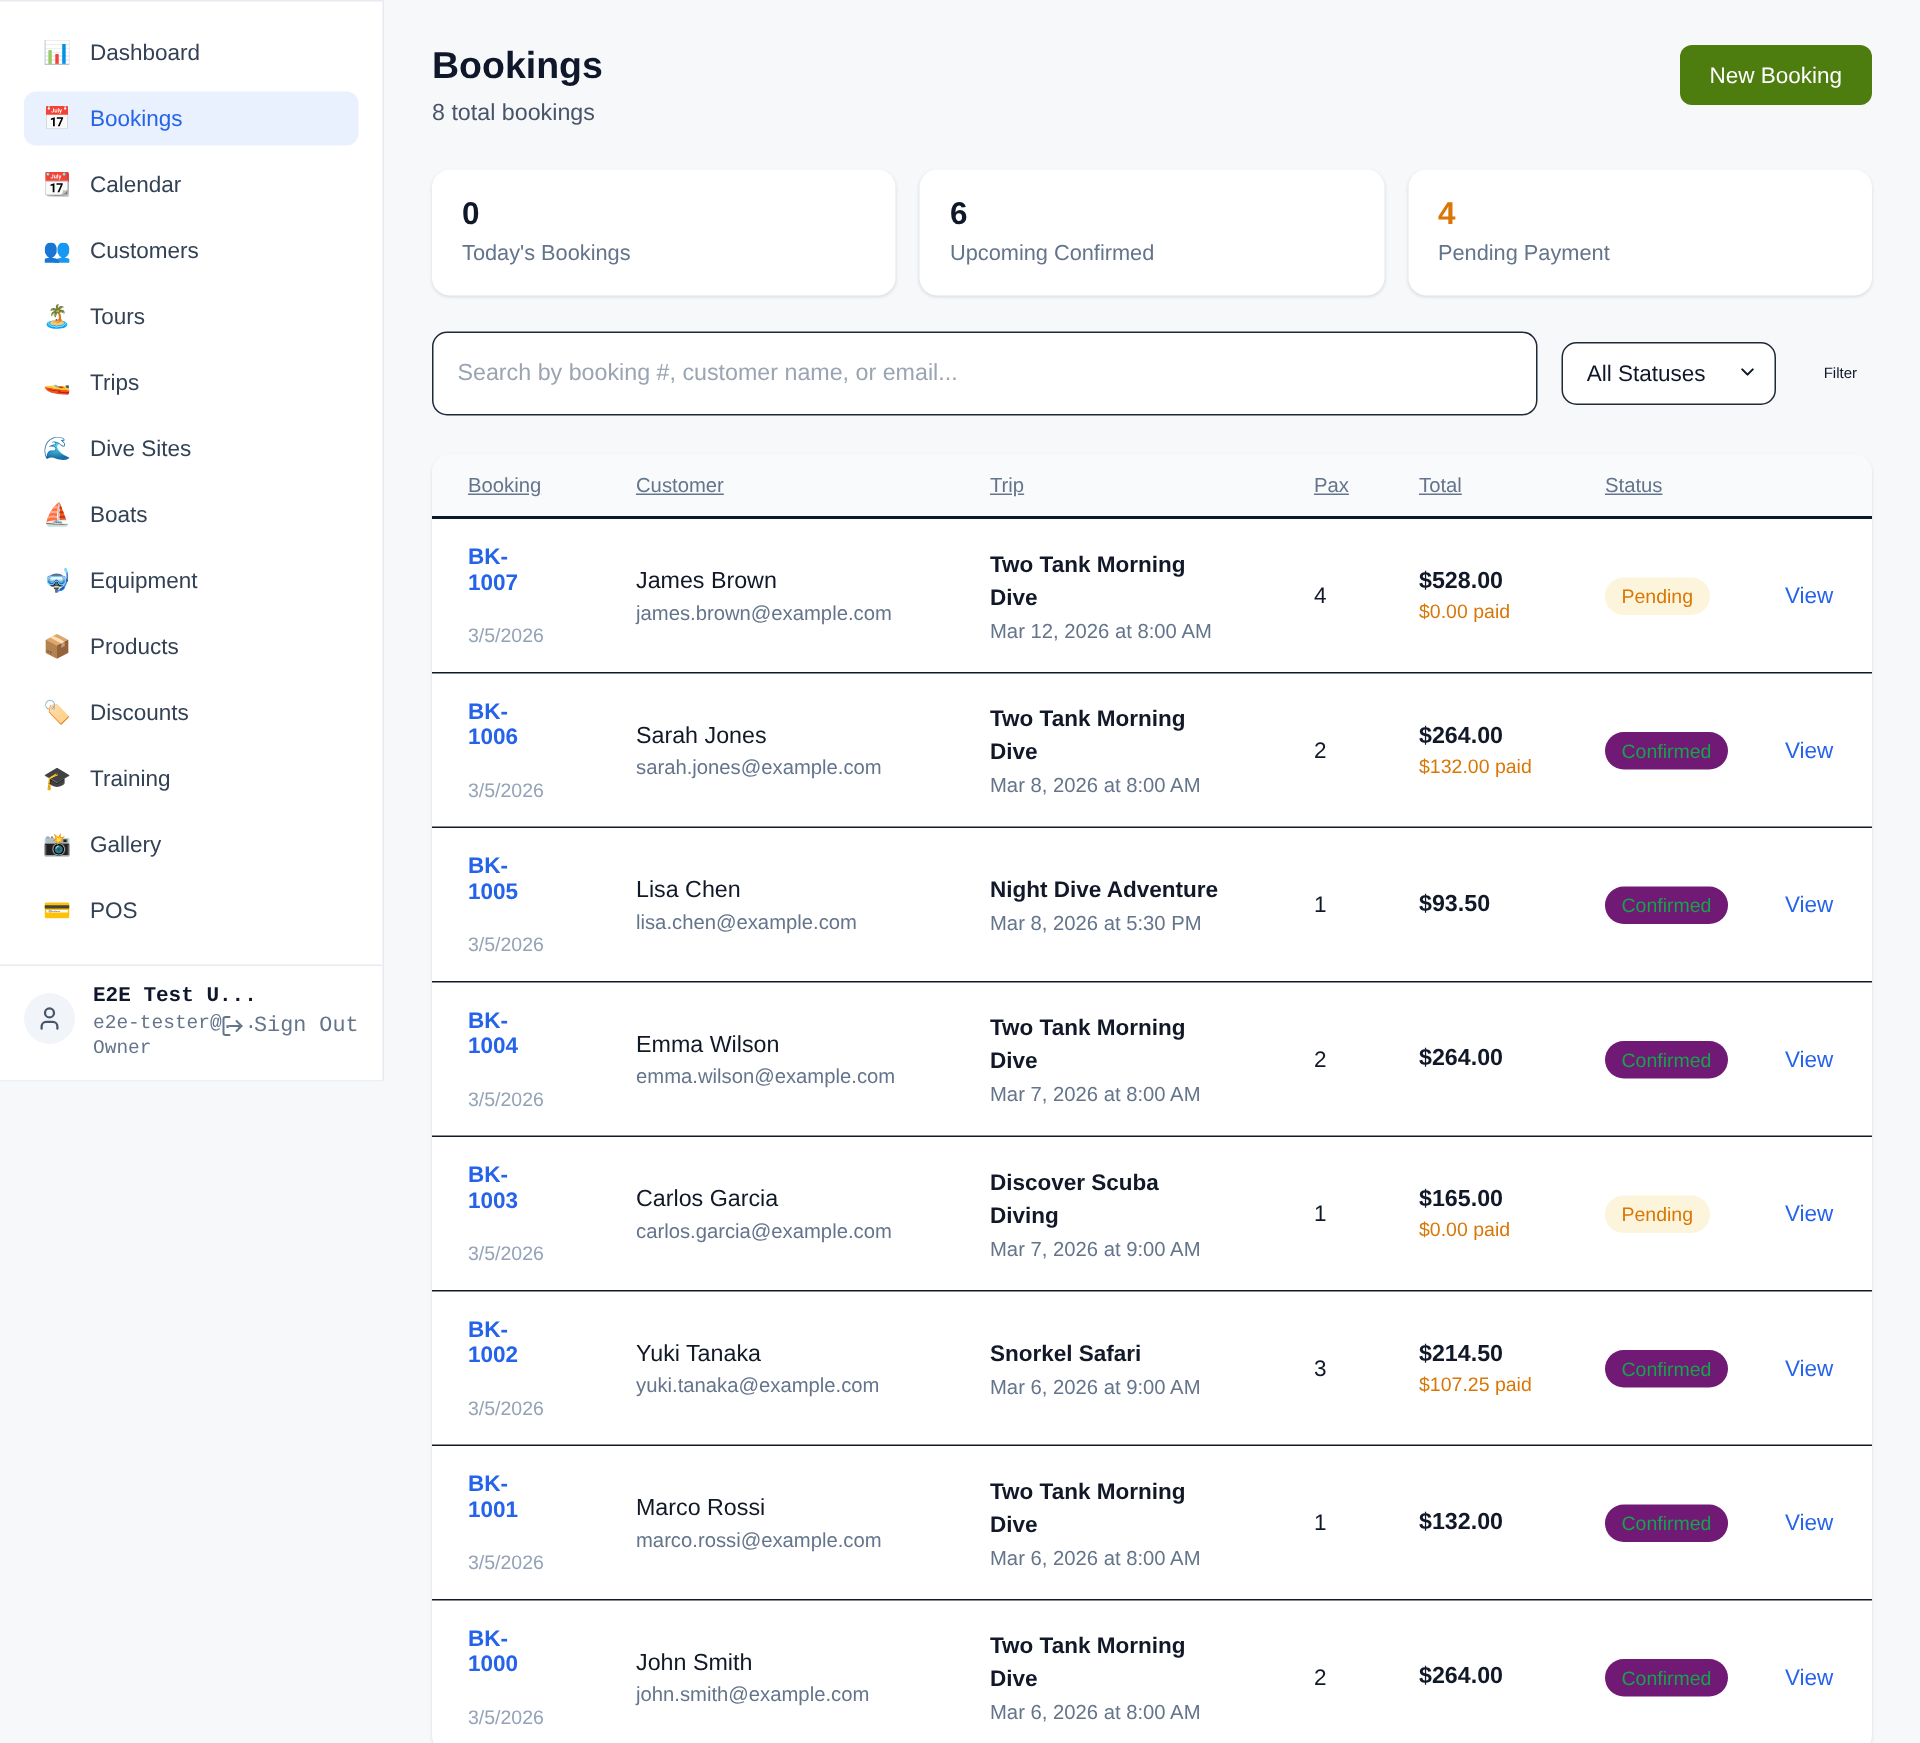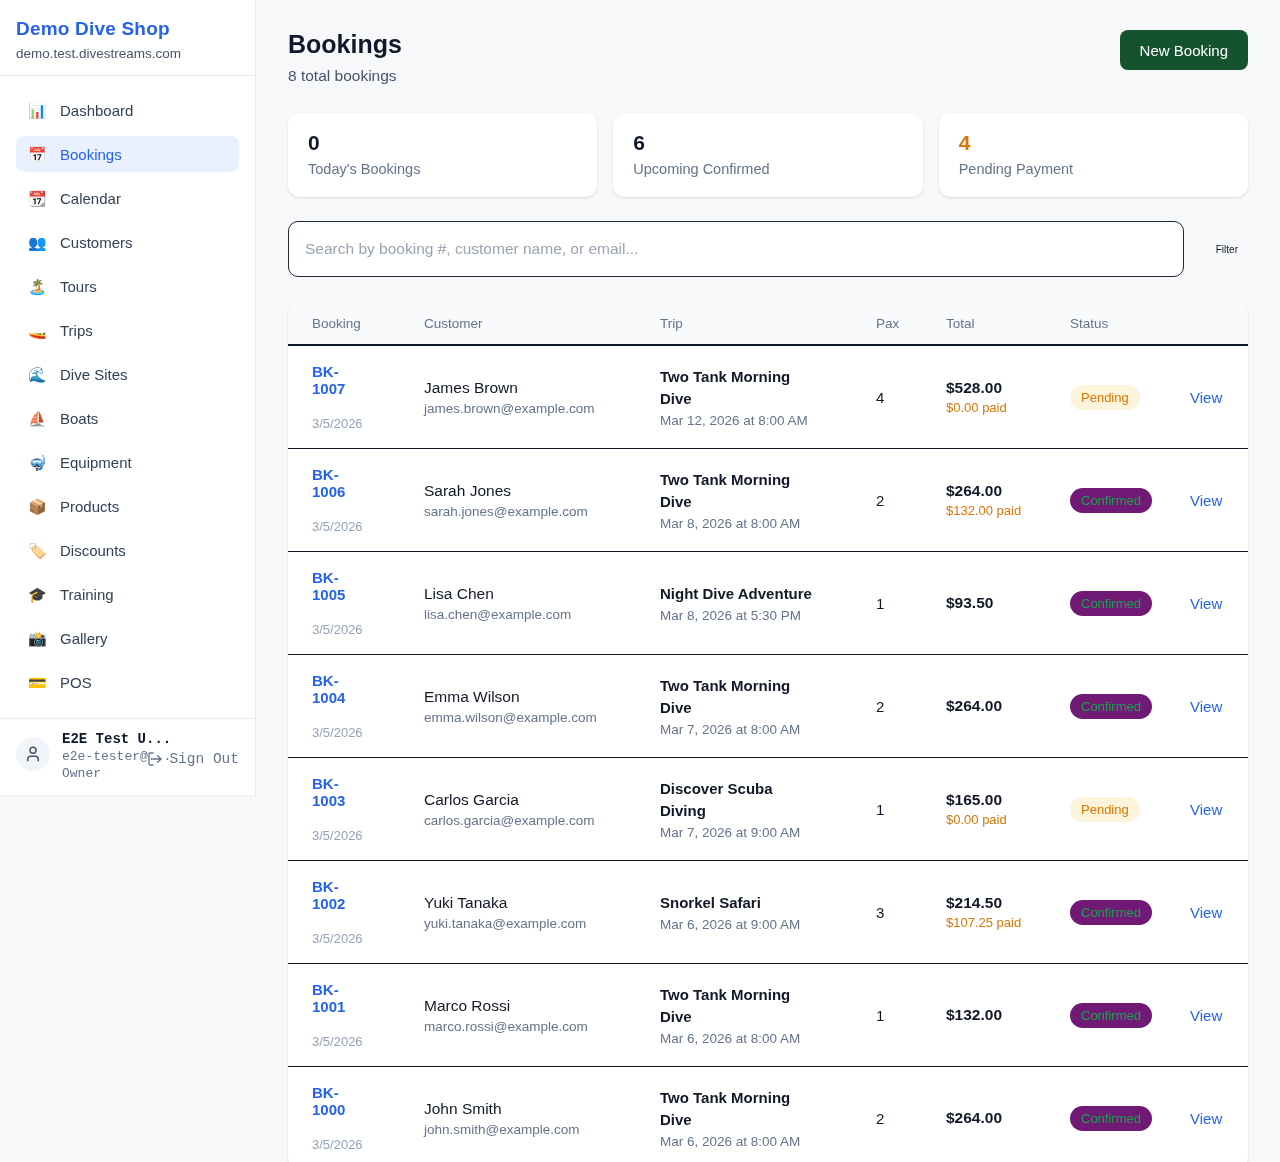--- a/index.html
+++ b/index.html
@@ -51,21 +51,21 @@
     margin-top:20px; color:#64748b; font-size:14.5px;
     background:none; border:none; cursor:pointer;
     font-family:inherit; white-space:nowrap;
   }
   
   .main { flex:1; padding:30px 32px 32px 32px; min-width:0; }
   .page-header { display:flex; justify-content:space-between; align-items:flex-start; }
   .page-title { font-size:25px; font-weight:bold; color:#0f172a; }
   .page-subtitle { margin-top:8px; font-size:15.5px; color:#475569; }
   .btn-primary {
-    background:#14532d; color:#fff; border:none; cursor:pointer;
+    background:#4d7c0f; color:#fff; border:none; cursor:pointer;
     font-family:inherit; font-size:15px; font-weight:500;
     padding:0 20px; height:40px; border-radius:8px;
   }
   .stats { display:grid; grid-template-columns:1fr 1fr 1fr; gap:16px; margin-top:28px; }
   .stat-card {
     background:#fff; border-radius:12px; padding:18px 20px;
     box-shadow:0 1px 3px rgba(15,23,42,.08), 0 1px 2px rgba(15,23,42,.05);
     min-height:84px;
   }
   .stat-value { font-size:21px; font-weight:bold; color:#0f172a; }
@@ -94,20 +94,21 @@
   }
   table { width:100%; border-collapse:collapse; table-layout:fixed; }
   col.c-booking { width:136px; } col.c-customer { width:236px; }
   col.c-trip { width:216px; }    col.c-pax { width:70px; }
   col.c-total { width:124px; }   col.c-status { width:120px; }
   col.c-view { width:58px; }
   thead th {
     background:#f8fafc; text-align:left; font-weight:normal;
     font-size:13.5px; color:#64748b; padding:13px 8px 13px 0;
     border-bottom:2px solid #0f172a;
+    text-decoration:underline;
   }
   th.first, td.first { padding-left:24px; }
   tbody td {
     padding:17px 8px 17px 0; vertical-align:middle;
     border-bottom:1px solid #111827; font-size:15px; color:#111827;
   }
   tbody tr:last-child td { border-bottom:none; }
   td.first { padding-right:56px; }
   td.trip-cell { padding-right:60px; }
   td.total-cell { padding-right:34px; }
@@ -125,24 +126,20 @@
   }
   .badge.confirmed { background:#701a75; color:#16a34a; }
   .badge.pending { background:#fdf4dc; color:#d97706; }
   .view-link { color:#2563eb; font-size:15px; text-decoration:none; cursor:pointer; }
   svg { display:block; }
 </style>
 </head>
 <body>
 
 <aside class="sidebar">
-  <div class="brand">
-    <div class="brand-name">Demo Dive Shop</div>
-    <div class="brand-domain">demo.test.divestreams.com</div>
-  </div>
   <div class="side-divider"></div>
   <ul class="nav" id="nav-list">
   <li class="nav-item">
     <span class="nav-icon">📊</span>
     <span class="nav-label">Dashboard</span>
   </li>
 
   <li class="nav-item active">
     <span class="nav-icon">📅</span>
     <span class="nav-label">Bookings</span>
@@ -250,20 +247,28 @@
       <div class="stat-label">Upcoming Confirmed</div>
     </div>
     <div class="stat-card">
       <div class="stat-value orange">4</div>
       <div class="stat-label">Pending Payment</div>
     </div>
   </div>
 
   <div class="filter-row">
     <input class="search-input" type="text" placeholder="Search by booking #, customer name, or email..." style="">
+    <div class="select-wrap">
+      <select class="status-select" id="status-select"><option>All Statuses</option></select>
+      <span class="select-chevron">
+        <svg width="14" height="14" viewBox="0 0 24 24" fill="none" stroke="currentColor" stroke-width="2.4" stroke-linecap="round" stroke-linejoin="round">
+            <polyline points="6 9 12 15 18 9"></polyline>
+          </svg>
+      </span>
+    </div>
     <span class="filter-label">Filter</span>
   </div>
 
   <div class="table-card">
     <table>
       <colgroup>
         <col class="c-booking">
           <col class="c-customer">
           <col class="c-trip">
         <col class="c-pax">

